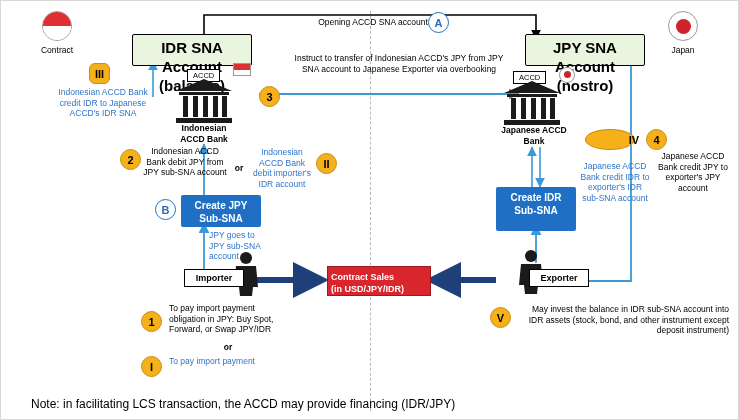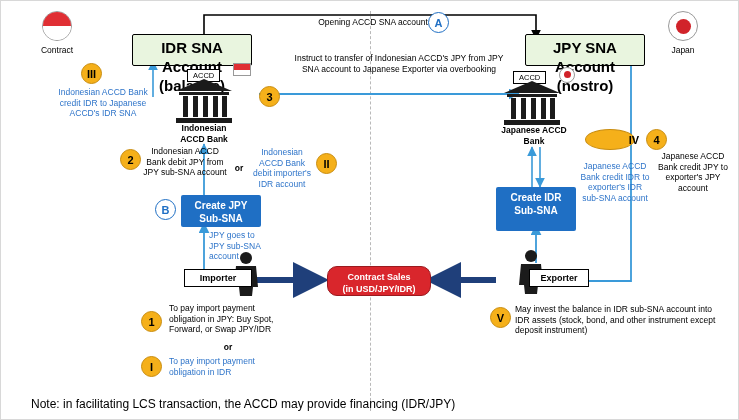--- a/index.html
+++ b/index.html
@@ -94,23 +94,22 @@
     line-height: 1.25;
     box-sizing: border-box;
   }
 
   
   .contract {
     background: #d9262c;
     color: #ffffff;
     font-weight: bold;
     font-size: 9px;
-    text-align: center;
     border: 1px solid #9b1a1f;
-    border-radius: 10px;
+    border-radius: 0;
     padding: 5px 3px;
     line-height: 1.3;
     box-sizing: border-box;
   }
 
   
   .actor-box {
     background: #ffffff;
     border: 1.2px solid #000;
     font-size: 9px;
@@ -235,21 +234,21 @@
     <rect x="27" y="17" width="5" height="21" fill="#1b1b1b"></rect>
     <rect x="37" y="17" width="5" height="21" fill="#1b1b1b"></rect>
     <rect x="46" y="17" width="5" height="21" fill="#1b1b1b"></rect>
     <rect x="0" y="39" width="56" height="5" fill="#1b1b1b"></rect>
   </svg>
   <div class="abs lbl bold" style="left:487px; top:124px; width:92px;">
     <div>Japanese ACCD</div>
     <div>Bank</div>
   </div>
 
-  <div class="abs circ circ-y" style="left:80px; top:62px;">III</div>
+  <div class="abs circ circ-y" style="left:88px; top:62px;border-radius:6px;">III</div>
   <div class="abs lbl lbl-blue" style="left:57px; top:86px; width:90px; text-align:center;">Indonesian ACCD Bank credit IDR to Japanese ACCD's IDR SNA</div>
 
   <div class="abs circ circ-y" style="left:258px; top:85px;">3</div>
   <div class="abs lbl" style="left:293px; top:52px; width:210px;">Instruct to transfer of Indonesian ACCD's JPY from JPY SNA account to Japanese Exporter via overbooking</div>
 
   <div class="abs circ circ-y" style="left:119px; top:148px;">2</div>
   <div class="abs lbl" style="left:140px; top:145px; width:88px;">Indonesian ACCD Bank debit JPY from JPY sub-SNA account</div>
 
   <div class="abs lbl bold" style="left:231px; top:162px; width:14px;">or</div>
 
@@ -272,21 +271,21 @@
   <div class="abs circ circ-y" style="left:584px; top:128px;padding-left:48px;">IV</div>
   <div class="abs lbl lbl-blue" style="left:578px; top:160px; width:72px; text-align:center;">Japanese ACCD Bank credit IDR to exporter's IDR sub-SNA account</div>
 
   <div class="abs circ circ-y" style="left:645px; top:128px;">4</div>
   <div class="abs lbl" style="left:650px; top:150px; width:84px;">Japanese ACCD Bank credit JPY to exporter's JPY account</div>
 
   <svg class="abs" style="left:228px; top:250px;" width="34" height="46">
     <circle cx="17" cy="7" r="6" fill="#1b1b1b"></circle>
     <path d="M7,15 L27,15 L29,36 L24,36 L23,45 L11,45 L10,36 L5,36 Z" fill="#1b1b1b"></path>
   </svg>
-  <div class="abs actor-box" style="left:183px; top:268px; width:68px;">Importer</div>
+  <div class="abs actor-box" style="left:183px; top:268px; width:60px;">Importer</div>
 
   <svg class="abs" style="left:513px; top:248px;" width="34" height="46">
     <circle cx="17" cy="7" r="6" fill="#1b1b1b"></circle>
     <path d="M7,15 L27,15 L29,36 L24,36 L23,45 L11,45 L10,36 L5,36 Z" fill="#1b1b1b"></path>
   </svg>
   <div class="abs actor-box" style="left:528px; top:268px; width:60px;">Exporter</div>
 
   <div class="abs contract" style="left:326px; top:265px; width:104px; height:30px;">
     <div>Contract Sales</div>
     <div>(in USD/JPY/IDR)</div>
@@ -297,21 +296,20 @@
     <div>To pay import payment</div>
     <div>obligation in JPY: Buy Spot,</div>
     <div>Forward, or Swap JPY/IDR</div>
   </div>
 
   <div class="abs lbl bold" style="left:220px; top:341px; width:14px;">or</div>
 
   <div class="abs circ circ-y" style="left:140px; top:355px;">I</div>
   <div class="abs lbl lbl-blue" style="left:168px; top:355px; width:160px; text-align:left;">
     <div>To pay import payment</div>
-    <div>obligation in IDR</div>
   </div>
 
   <div class="abs circ circ-y" style="left:489px; top:306px;">V</div>
-  <div class="abs lbl" style="left:514px; top:303px; width:214px; text-align:left;">May invest the balance in IDR sub-SNA account into IDR assets (stock, bond, and other instrument except deposit instrument)</div>
+  <div class="abs lbl" style="left:514px; top:303px; width:214px; text-align:right;">May invest the balance in IDR sub-SNA account into IDR assets (stock, bond, and other instrument except deposit instrument)</div>
 
   <div class="abs note" style="left:30px; top:396px; width:460px;">Note: in facilitating LCS transaction, the ACCD may provide financing (IDR/JPY)</div>
 
 </div>
 
 </body></html>

